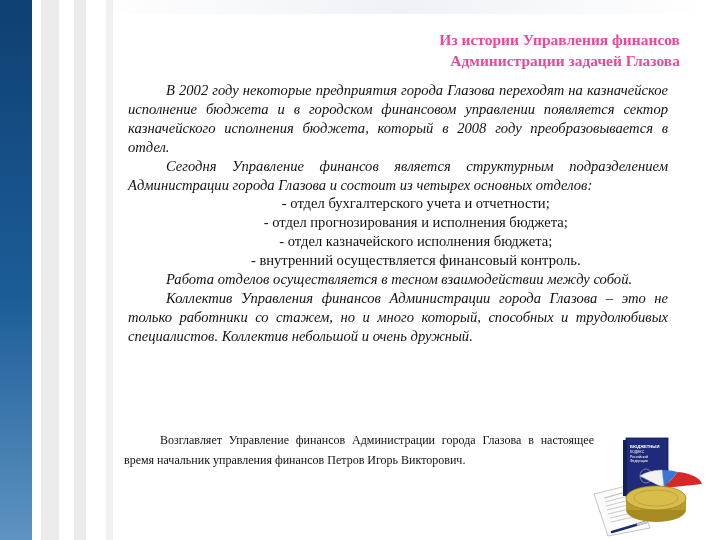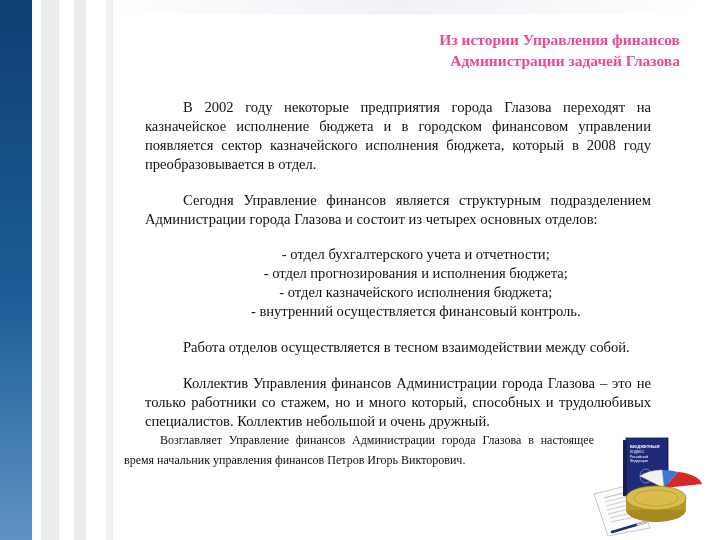--- a/index.html
+++ b/index.html
@@ -51,22 +51,23 @@
     .body-text {
       position: absolute;
       left: 128px;
       top: 81px;
       width: 540px;
       font-size: 14.6px;
       line-height: 18.9px;
       text-align: justify;
     }
     .body-text p {
-      margin: 17px;
+      margin: 0;
       text-indent: 38px;
+      font-style: italic;
     }
     .body-text ul {
       list-style: none;
       margin: 0;
       padding: 0 0 0 32px;
     }
     .body-text ul li {
       text-align: center;
     }
     .body-text ul li::before {

